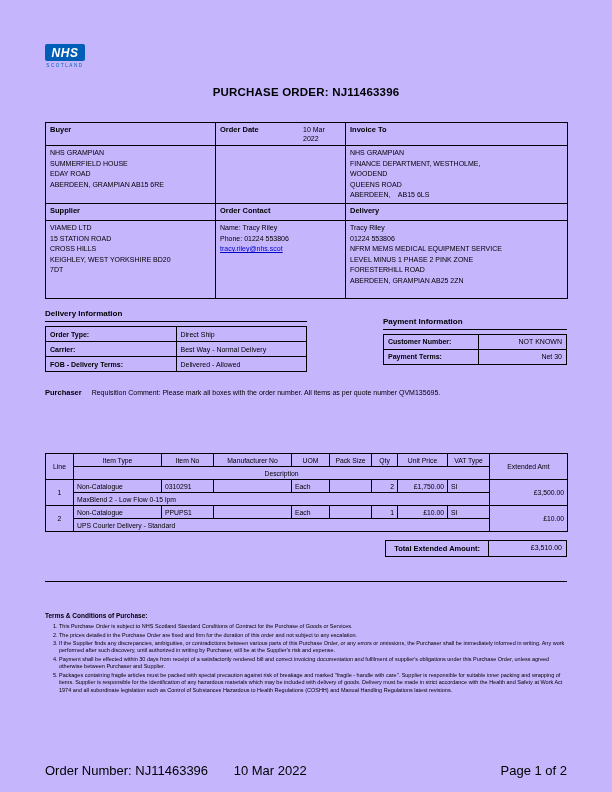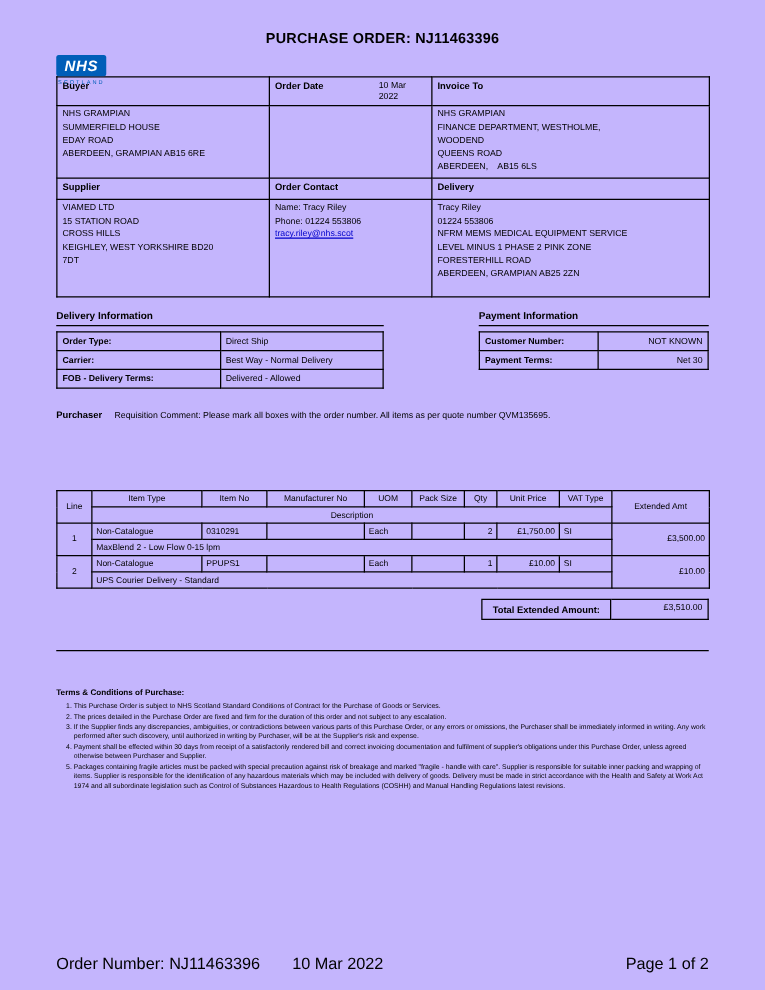--- a/index.html
+++ b/index.html
@@ -7,36 +7,36 @@
   body { font-family:"Liberation Sans", sans-serif; color:#000; }
   .page { width:612px; height:792px; background:#c4b5fd; position:relative; overflow:hidden; margin:0 auto; }
   .content { padding:0 45px; }
 
   
   .logo { position:absolute; left:45px; top:44px; width:44px; }
   .logo-box { background:#005EB8; color:#fff; font-weight:bold; font-style:italic;
               font-size:12px; width:40px; height:17px; display:flex; align-items:center;
               justify-content:center; border-radius:2px; letter-spacing:0.5px; }
   .logo-sub { color:#005EB8; font-size:4.5px; letter-spacing:1.6px; margin-top:2px; text-align:center; width:40px; }
-  .title { text-align:center; font-size:11.5px; font-weight:bold; padding-top:25px; letter-spacing:0.2px; }
+  .title { text-align:center; font-size:11.5px; font-weight:bold; padding-top:86px; letter-spacing:0.2px; }
 
   
   table.parties { width:100%; border-collapse:collapse; margin-top:24px; font-size:7px; table-layout:fixed;padding-left:44px; }
   table.parties th, table.parties td { border:1px solid #000; vertical-align:top; padding:2px 4px; text-align:left; }
   table.parties th { font-size:7.5px; font-weight:bold; height:17px; }
   .addr { white-space:pre-wrap; line-height:1.5; }
   .row1-content td { height:58px; }
   .row2-content td { height:78px; }
   .od-cell { display:flex; justify-content:space-between; }
   .od-value { width:38px; font-weight:normal; font-size:7px; line-height:1.3; }
   .email-link { color:#0000cc; text-decoration:underline; cursor:pointer; }
   .contact-line { line-height:1.5; }
 
   
-  .info-wrap { display:flex; justify-content:space-between; margin-top:10px; }
+  .info-wrap { display:flex; justify-content:space-between; margin-top:10px;align-items:center; }
   .info-left  { width:262px; }
   .info-right { width:184px; }
   .info-heading { font-size:8px; font-weight:bold; border-bottom:1px solid #000; padding-bottom:3px; }
   table.info-table { border-collapse:collapse; width:100%; font-size:7px; margin-top:4px; table-layout:fixed; }
   table.info-table td { border:1px solid #000; padding:3px 4px; height:15px; }
   .info-label { font-weight:bold; }
   .info-right table.info-table td.info-value { text-align:right; }
 
   
   .comments { margin-top:16px; font-size:7px; }

